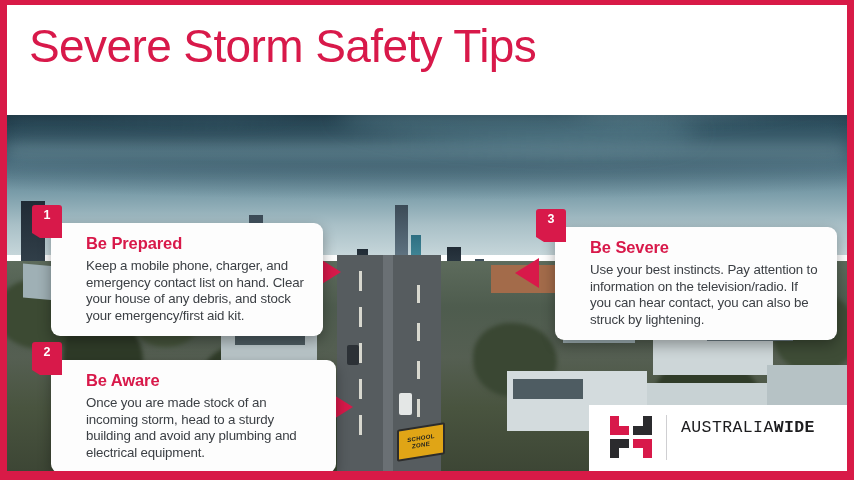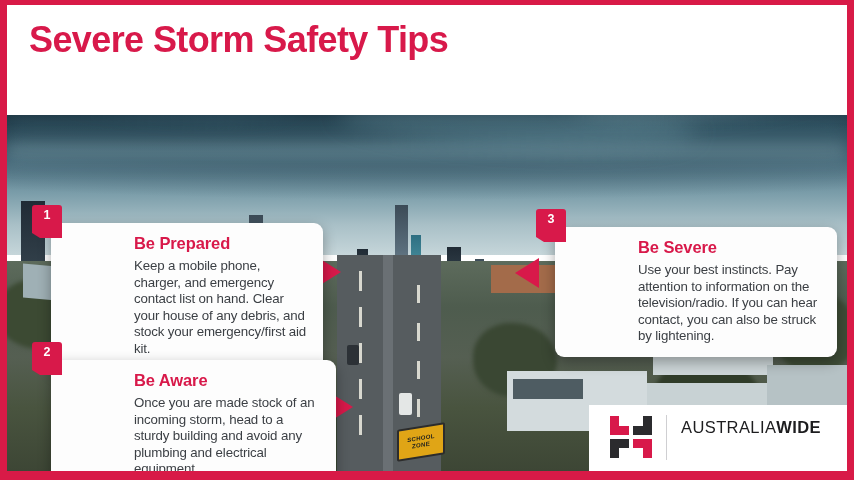--- a/index.html
+++ b/index.html
@@ -6,21 +6,21 @@
   body{width:854px;height:480px;overflow:hidden;
        font-family:"Liberation Sans","DejaVu Sans",sans-serif;}
 
   
   .poster{position:relative;width:854px;height:480px;background:#d81a47;overflow:hidden;}
   .inner{position:absolute;left:7px;top:5px;right:7px;bottom:9px;background:#ffffff;overflow:hidden;}
 
   
   .header{position:absolute;left:0;top:0;width:840px;height:110px;background:#ffffff;z-index:6;
           pointer-events:none;}
-  .title{position:absolute;left:22px;top:14px;font-size:36px;font-weight:bold;color:#d8194a;
+  .title{position:absolute;left:22px;top:14px;font-size:46px;font-weight:normal;color:#d8194a;
          letter-spacing:-0.6px;white-space:nowrap;}
 
   
   .photo{position:absolute;left:0;top:0;width:840px;height:466px;overflow:hidden;z-index:1;}
   .sky{position:absolute;left:0;top:0;width:840px;height:250px;
        background:
         radial-gradient(130% 70% at 20% 8%, rgba(9,18,26,.96) 0%, rgba(14,28,38,.55) 48%, rgba(0,0,0,0) 72%),
         radial-gradient(120% 60% at 78% 4%, rgba(10,20,28,.95) 0%, rgba(18,34,44,.5) 50%, rgba(0,0,0,0) 78%),
         radial-gradient(150% 55% at 50% 34%, rgba(40,72,86,.75) 0%, rgba(25,48,60,.35) 55%, rgba(0,0,0,0) 80%),
         linear-gradient(180deg,#16242f 0%,#1d3340 16%,#27414f 33%,#35596a 48%,#51788a 62%,#7d9fab 76%,#a9c0c7 88%,#c6d6da 100%);}
@@ -51,21 +51,21 @@
   .roof{position:absolute;}
 
   
   .wave{position:absolute;left:0;top:0;width:840px;height:200px;z-index:5;pointer-events:none;}
 
   
   .card{position:absolute;background:#fdfdfd;border-radius:9px;
         box-shadow:0 5px 14px rgba(0,0,0,.33);z-index:10;}
   .card .h{color:#d8194a;font-size:16.5px;font-weight:bold;margin:0;letter-spacing:-0.1px;}
   .card .p{color:#3b3f44;font-size:13.3px;line-height:16.6px;margin:5px 0 0 0;letter-spacing:-0.15px;}
-  .cbody{padding:11px 15px 12px 35px;margin-left:48px;}
+  .cbody{padding:11px 15px 12px 35px;}
 
   .badge{position:absolute;z-index:11;width:30px;height:26px;background:#d8194a;color:#fff;
          font-size:12.5px;font-weight:bold;display:flex;align-items:flex-start;
          justify-content:center;padding-top:3px;box-sizing:border-box;
          border-radius:3px 3px 0 0;}
   .badge::after{content:"";position:absolute;left:0;bottom:-7px;width:30px;height:8px;background:#d8194a;
          clip-path:polygon(0 0,100% 0,100% 100%,8px 100%,0 38%);}
 
   .tri{position:absolute;width:0;height:0;z-index:9;}
   .tri-r{border-top:15px solid transparent;border-bottom:15px solid transparent;border-left:24px solid #d8194a;}
@@ -82,21 +82,21 @@
   
   #card3{left:548px;top:222px;width:282px;}
   #badge3{left:529px;top:204px;}
   #tri3{left:508px;top:253px;}
 
   
   .logobox{position:absolute;left:582px;top:400px;width:258px;height:66px;background:#ffffff;z-index:12;}
   .logomark{position:absolute;left:21px;top:11px;width:42px;height:42px;}
   .q{position:absolute;width:19px;height:19px;}
   .divider{position:absolute;left:77px;top:10px;width:1px;height:45px;background:#cfcfd2;}
-  .ltxt{position:absolute;left:92px;top:13px;}
+  .ltxt{position:absolute;left:92px;top:13px;font-family:Liberation Mono, monospace;}
   .l1{font-size:16.5px;color:#1d1d1f;letter-spacing:.4px;white-space:nowrap;}
   .l1 b{font-weight:bold;}
   .l2{font-size:14px;color:#d8194a;letter-spacing:.4px;margin-top:2px;white-space:nowrap;}
 
   
   .sign{position:absolute;left:390px;top:421px;width:44px;height:28px;background:#e0a516;
         border:2px solid #2c2c2c;border-radius:2px;transform:skewY(-9deg);z-index:4;
         display:flex;flex-direction:column;align-items:center;justify-content:center;}
   .sign span{font-size:6px;font-weight:bold;color:#23231f;line-height:7px;letter-spacing:.3px;}
 </style>

